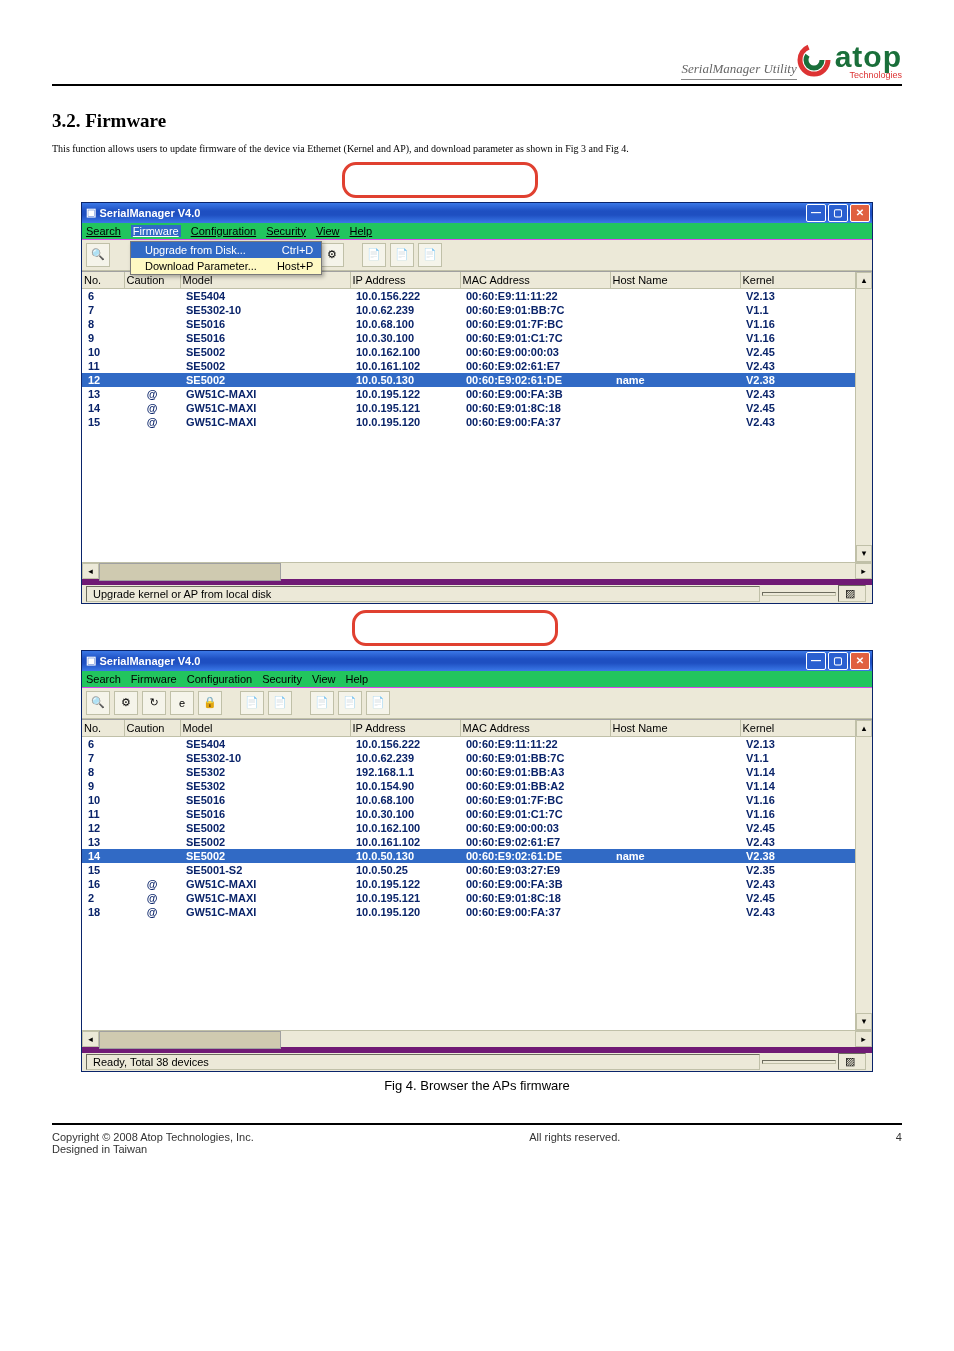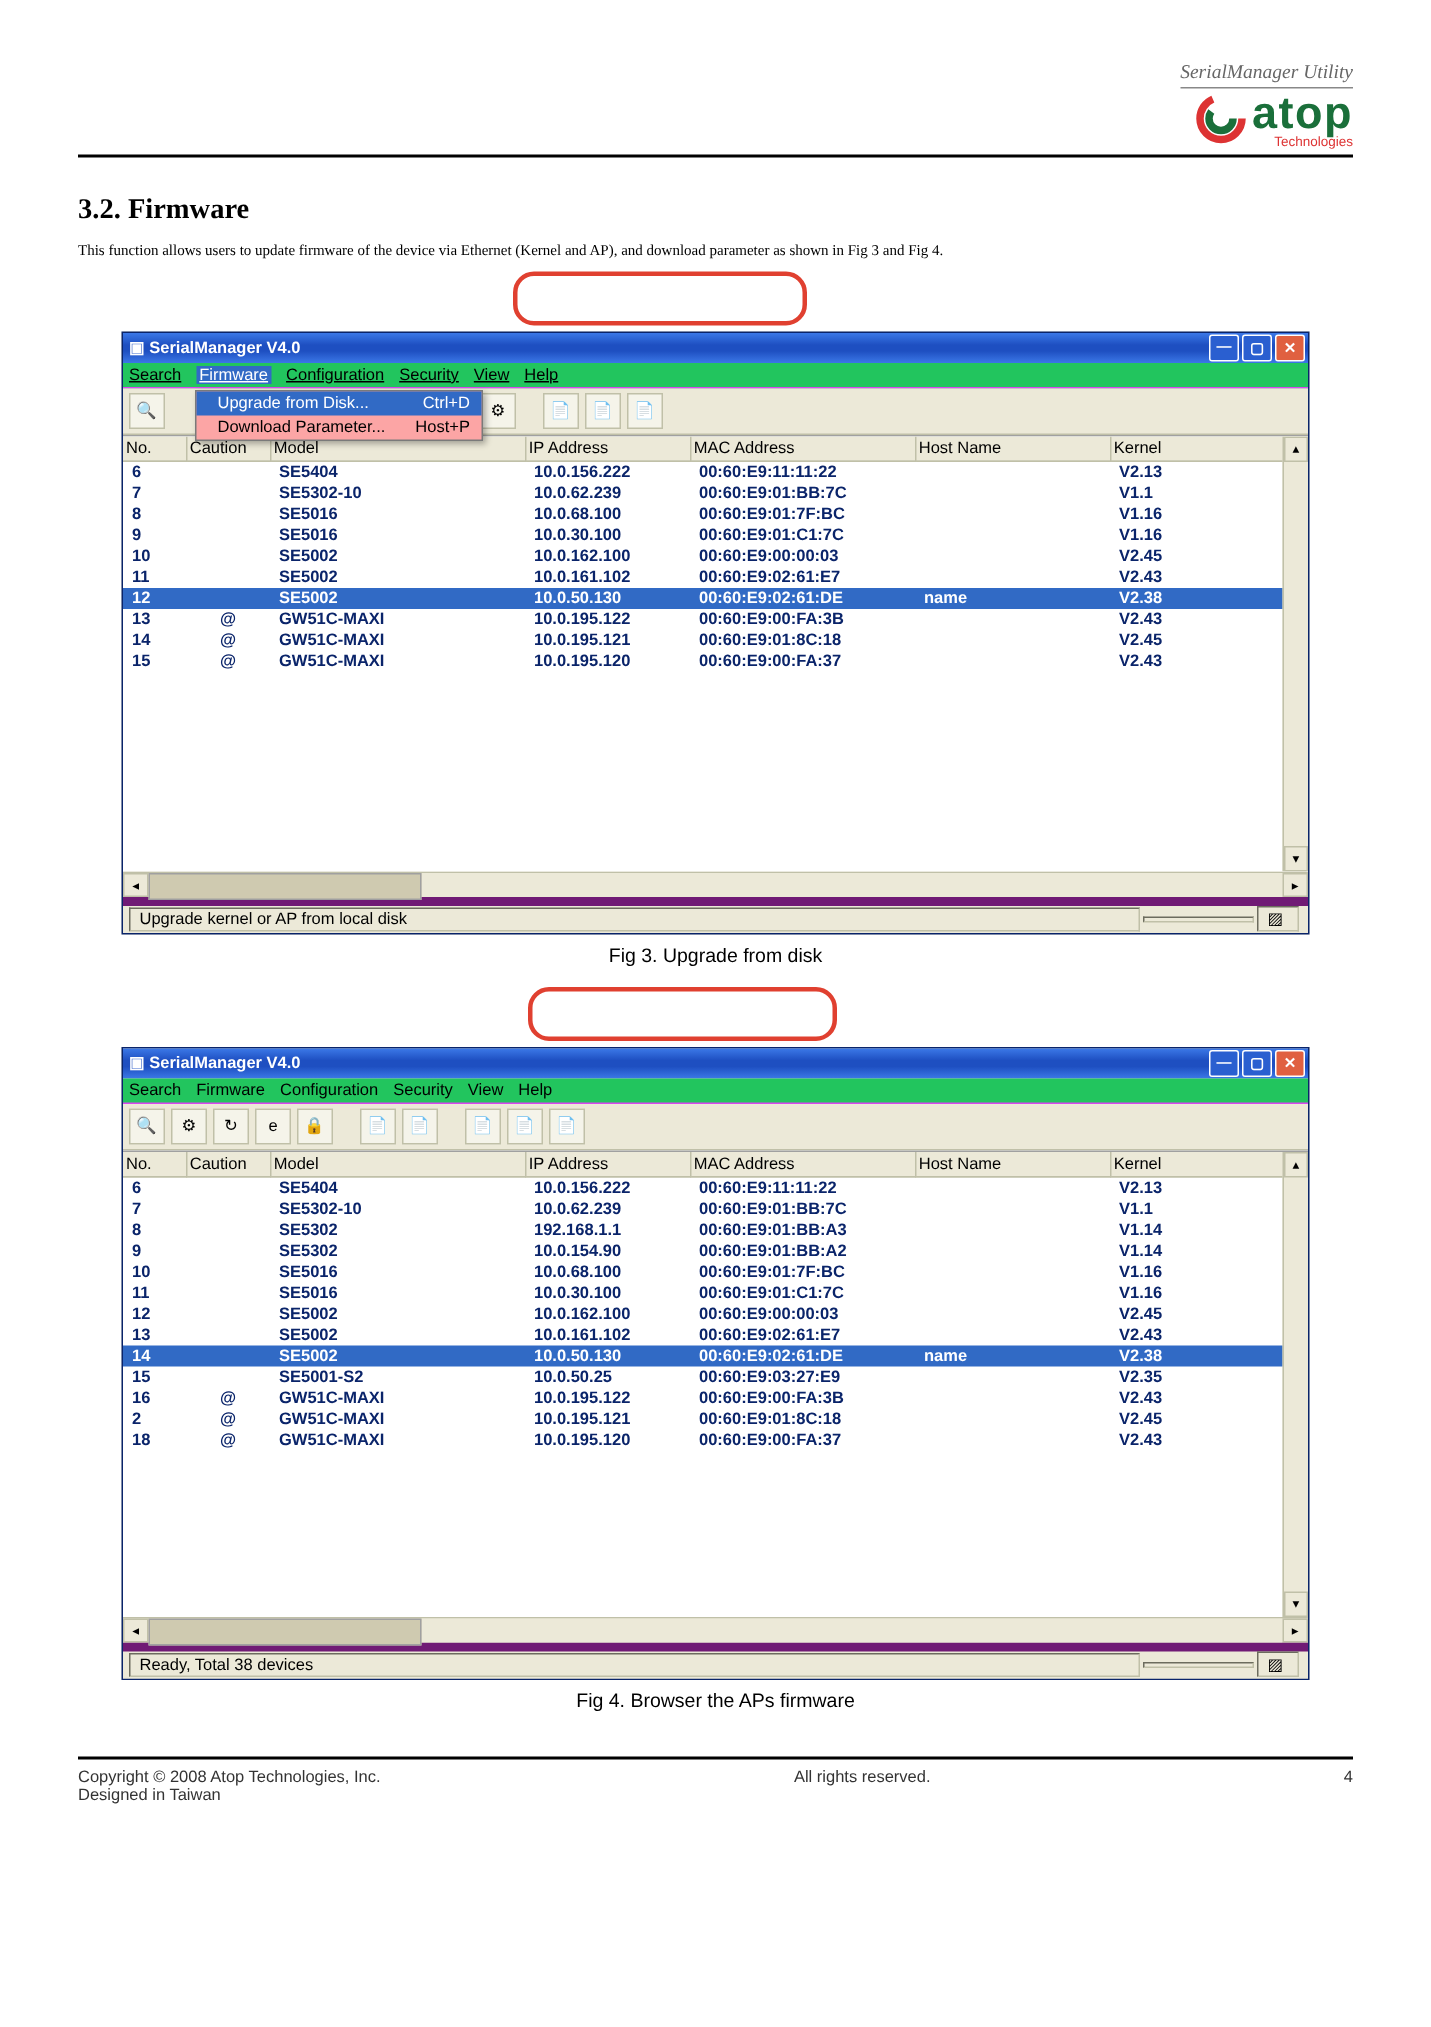--- a/index.html
+++ b/index.html
@@ -12,21 +12,20 @@
   }
   .page {
     padding: 40px 52px 40px 52px;
   }
   .header-row {
     display: flex;
     align-items: flex-end;
     justify-content: flex-end;
     border-bottom: 2px solid #000;
     padding-bottom: 4px;
-    flex-direction: column;
   }
   .hdr-left {
     font-style: italic;
     color: #666;
     font-size: 13px;
     border-bottom: 1px solid #888;
     padding-bottom: 2px;
   }
   .logo {
     display: flex;
@@ -127,21 +126,21 @@
   }
   .tbsep { width:10px; }
   .tbbtn {
     width:22px;height:22px;
     border:1px solid #c0c0a8;
     background:#f5f4ea;
     display:flex;align-items:center;justify-content:center;
   }
   .dropdown {
     position:absolute;
-    background:#fca5a5;
+    background:#fef9c3;
     border:1px solid #7a7a7a;
     box-shadow: 2px 2px 4px rgba(0,0,0,.3);
     font-size:11px;
     z-index:10;
   }
   .dropdown .ditem {
     display:flex;
     justify-content:space-between;
     padding:2px 8px 2px 14px;
     white-space:nowrap;
@@ -429,21 +428,20 @@
         </div>
       <div class="hbtn">▸</div>
     </div>
     <div class="statusbar">
       <span class="cell grow">Upgrade kernel or AP from local disk</span>
       <span class="cell" style="width:60px;"></span>
       <span class="cell" style="width:14px;">▨</span>
     </div>
   </div>
 
-  <div class="caption">Fig 3. Upgrade from disk</div>
 
   <div class="callout" style="height:40px;">
     <div class="box" style="left:270px;top:0;width:200px;height:30px;"></div>
   </div>
 
   <div class="win">
     <div class="titlebar">
       <span>▣</span>&nbsp;
       <span>SerialManager V4.0</span>
       <span class="spacer"></span>

